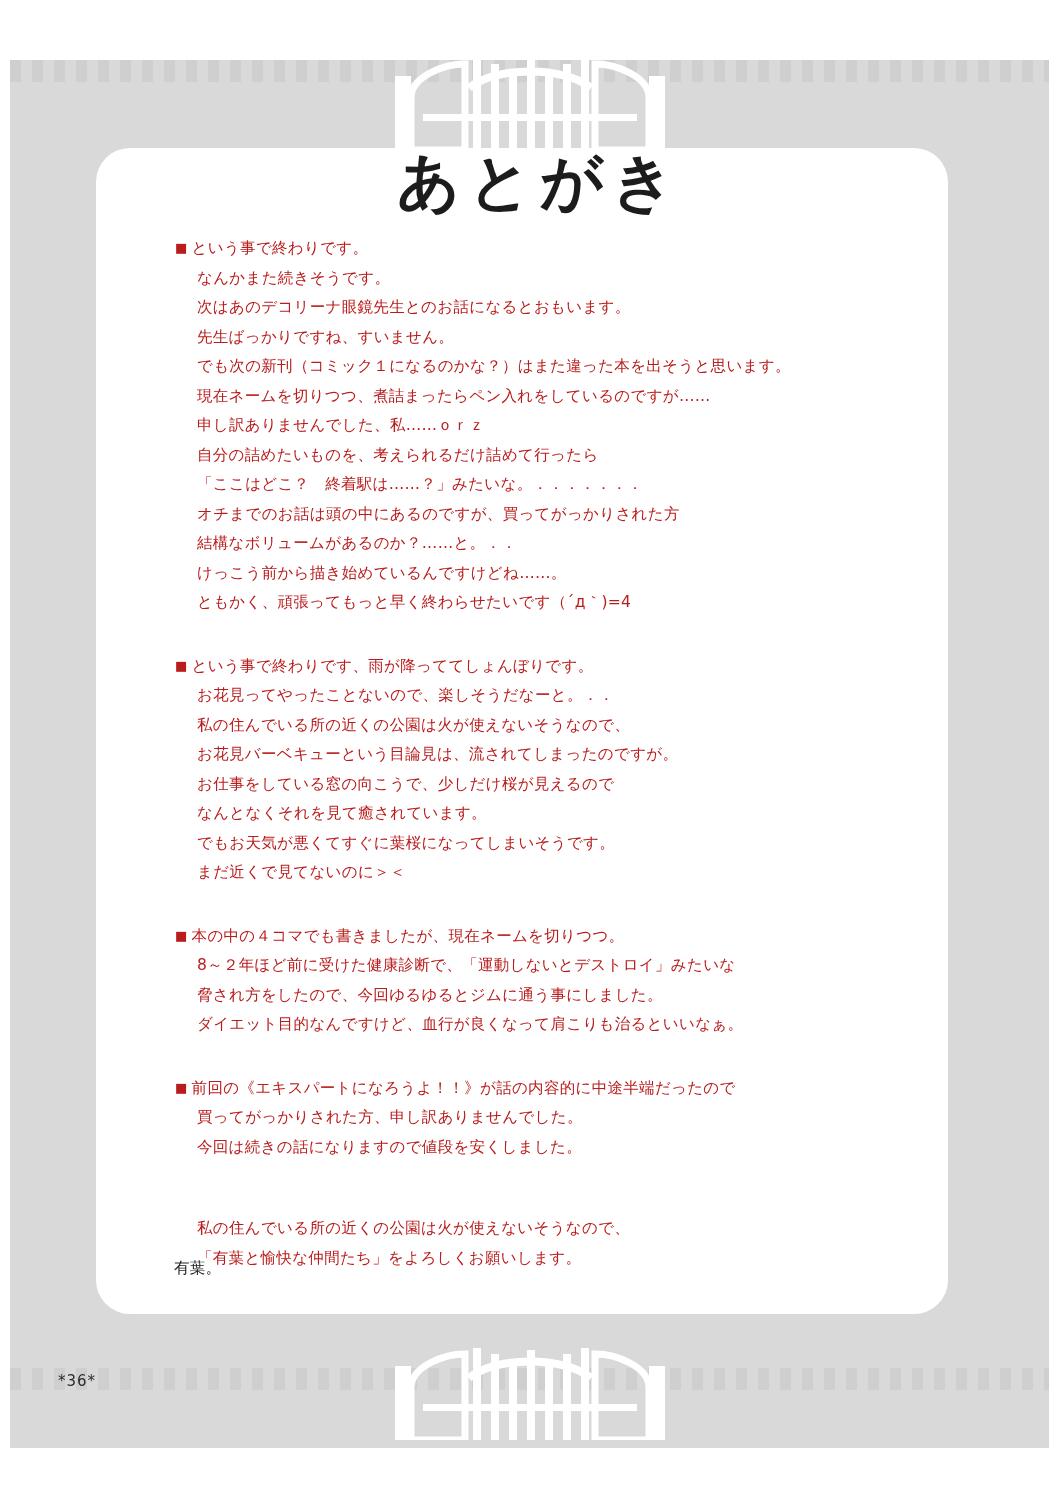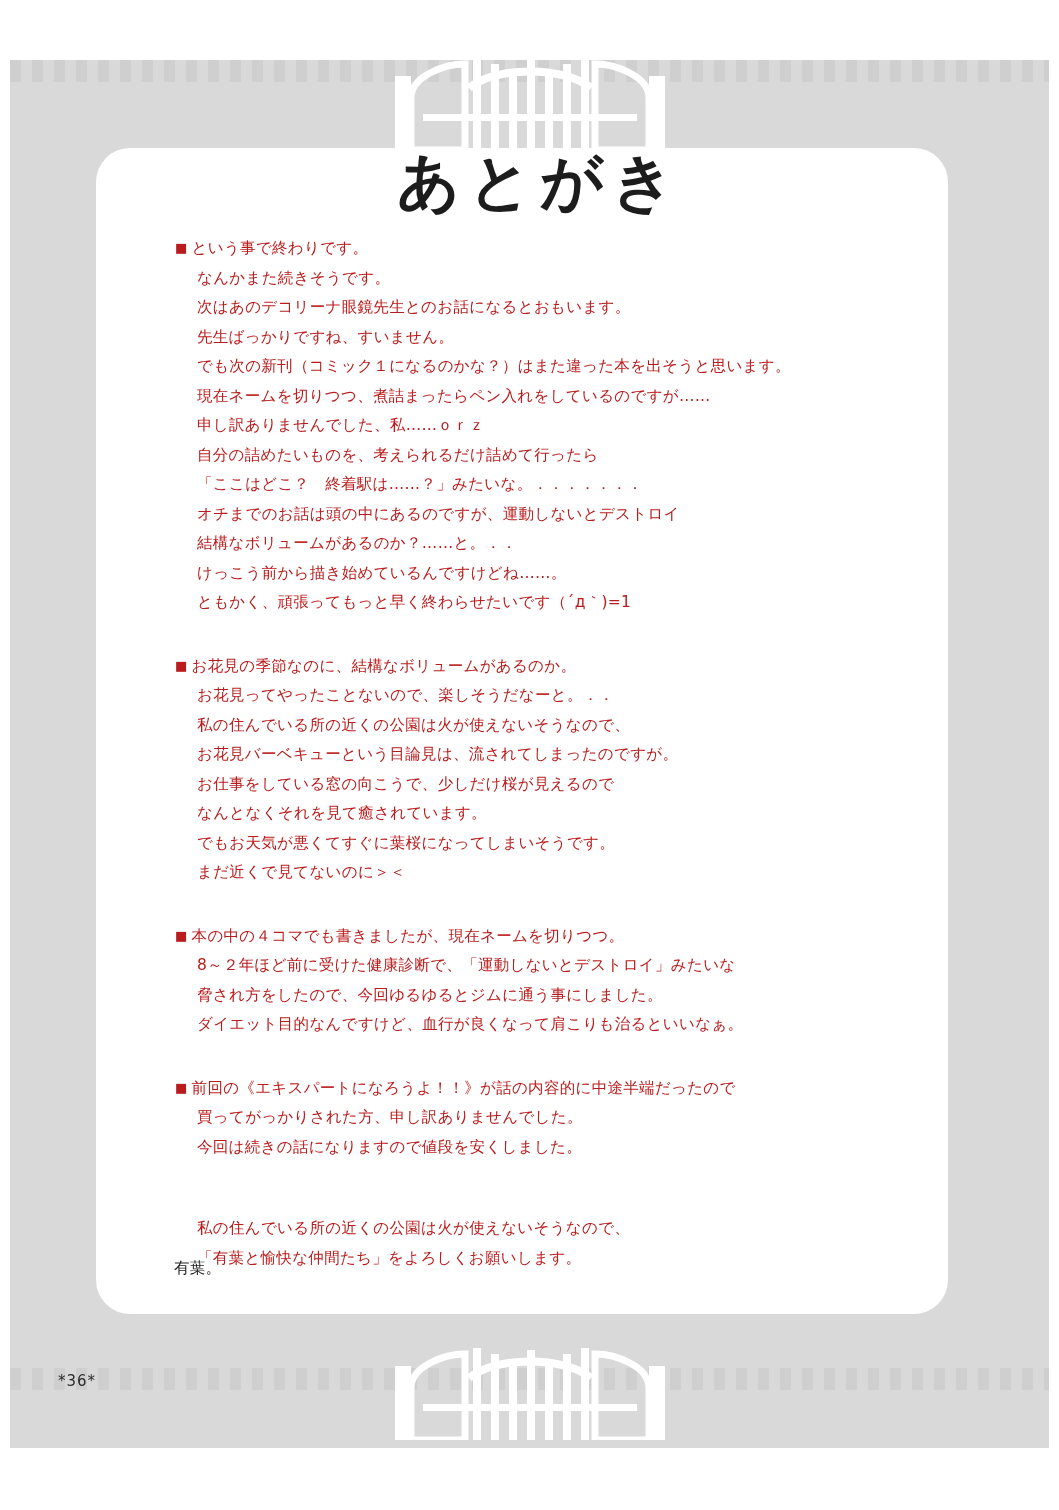--- a/index.html
+++ b/index.html
@@ -236,27 +236,27 @@
       <div class="para">
         <div class="line head">という事で終わりです。</div>
         <div class="line">なんかまた続きそうです。</div>
         <div class="line">次はあのデコリーナ眼鏡先生とのお話になるとおもいます。</div>
         <div class="line">先生ばっかりですね、すいません。</div>
         <div class="line">でも次の新刊（コミック１になるのかな？）はまた違った本を出そうと思います。</div>
         <div class="line">現在ネームを切りつつ、煮詰まったらペン入れをしているのですが……</div>
         <div class="line">申し訳ありませんでした、私……ｏｒｚ</div>
         <div class="line">自分の詰めたいものを、考えられるだけ詰めて行ったら</div>
         <div class="line">「ここはどこ？　終着駅は……？」みたいな。．．．．．．．</div>
-        <div class="line">オチまでのお話は頭の中にあるのですが、運動しないとデストロイ</div>
+        <div class="line">オチまでのお話は頭の中にあるのですが、買ってがっかりされた方</div>
         <div class="line">結構なボリュームがあるのか？……と。．．</div>
         <div class="line">けっこう前から描き始めているんですけどね……。</div>
-        <div class="line">ともかく、頑張ってもっと早く終わらせたいです（´д｀)=1</div>
-      </div>
-      <div class="para">
-        <div class="line head">お花見の季節なのに、結構なボリュームがあるのか。</div>
+        <div class="line">ともかく、頑張ってもっと早く終わらせたいです（´д｀)=4</div>
+      </div>
+      <div class="para">
+        <div class="line head">という事で終わりです、雨が降っててしょんぼりです。</div>
         <div class="line">お花見ってやったことないので、楽しそうだなーと。．．</div>
         <div class="line">私の住んでいる所の近くの公園は火が使えないそうなので、</div>
         <div class="line">お花見バーベキューという目論見は、流されてしまったのですが。</div>
         <div class="line">お仕事をしている窓の向こうで、少しだけ桜が見えるので</div>
         <div class="line">なんとなくそれを見て癒されています。</div>
         <div class="line">でもお天気が悪くてすぐに葉桜になってしまいそうです。</div>
         <div class="line">まだ近くで見てないのに＞＜</div>
       </div>
       <div class="para">
         <div class="line head">本の中の４コマでも書きましたが、現在ネームを切りつつ。</div>

